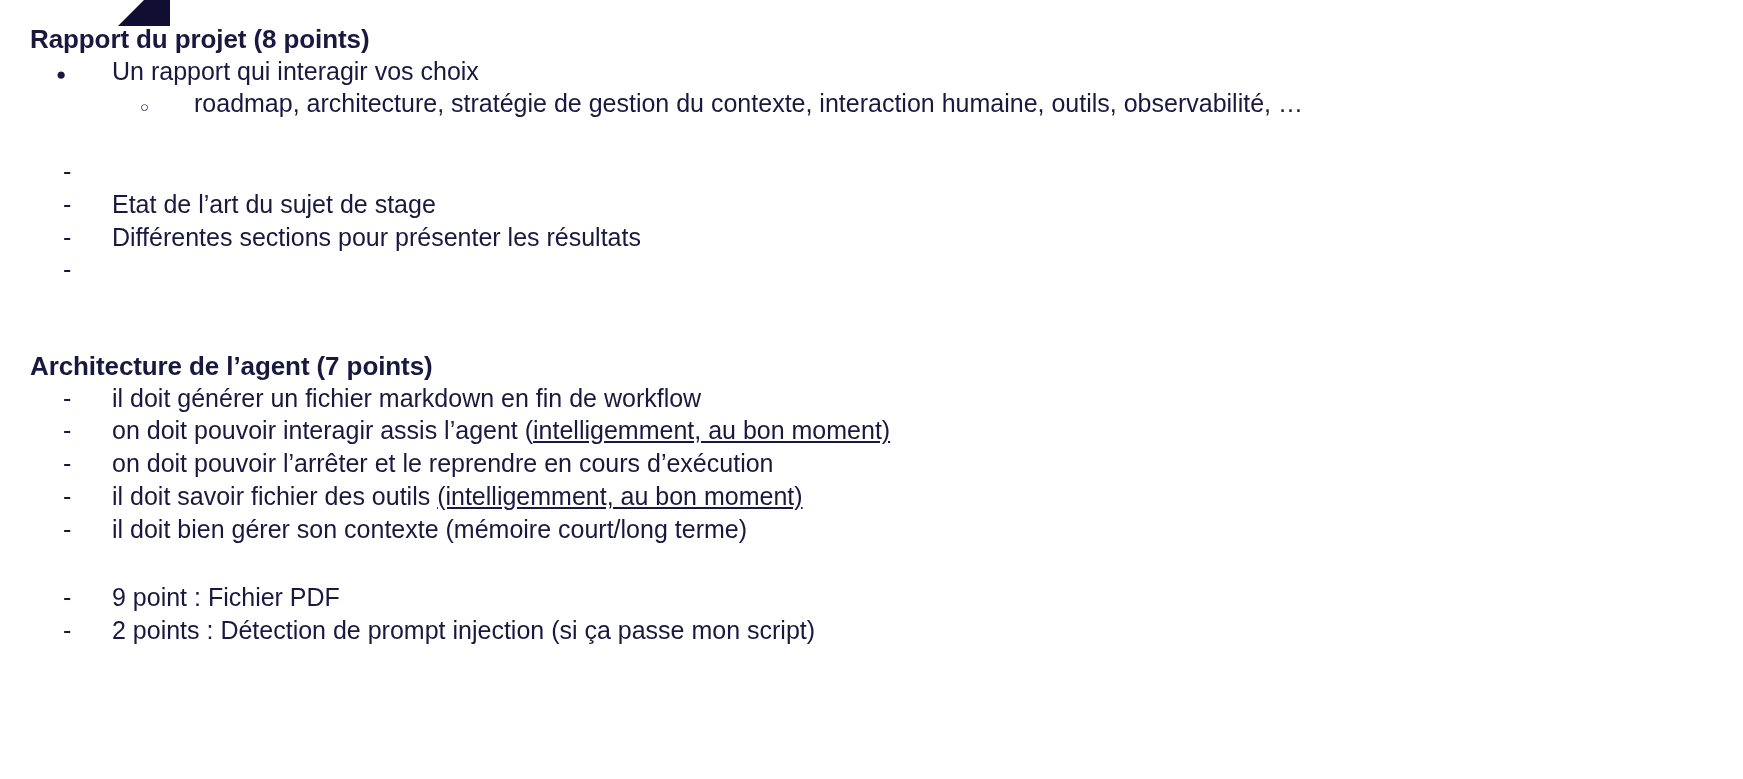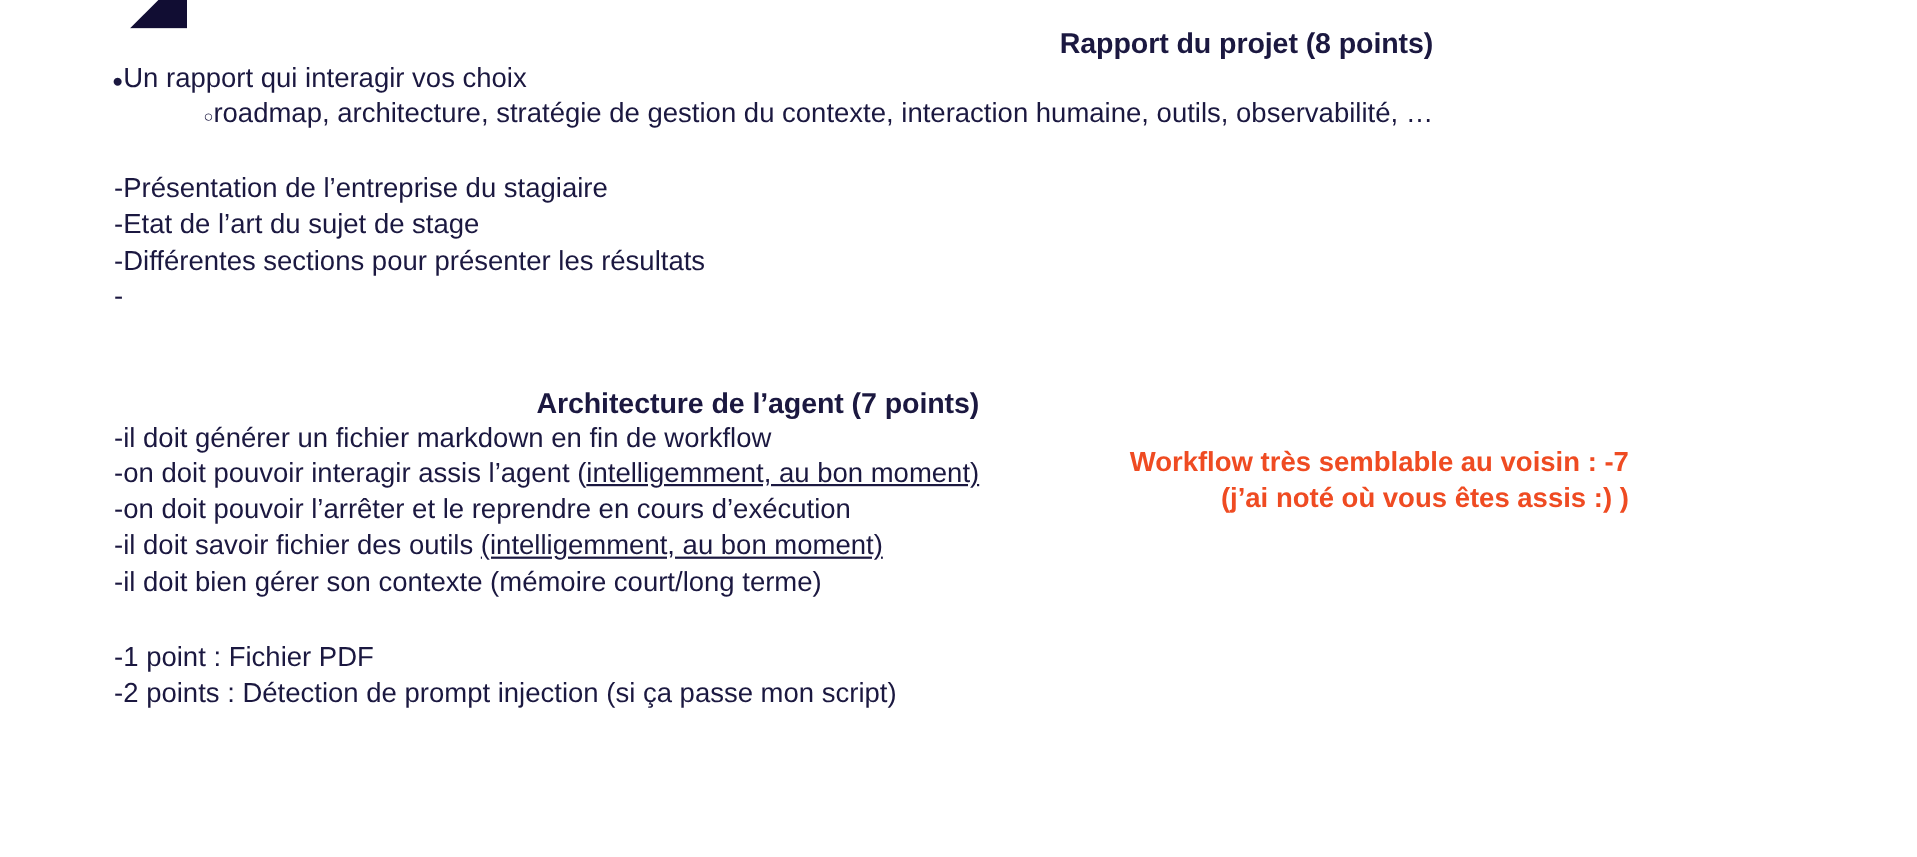--- a/index.html
+++ b/index.html
@@ -10,21 +10,20 @@
   body {
     font-family: "Liberation Sans", sans-serif;
   }
   #slide {
     position: relative;
     width: 1743px;
     height: 711px;
     background: #ffffff;
     overflow: hidden;
     color: #1b1840;
-    text-align: right;
   }
 
   
   #corner-triangle {
     position: absolute;
     left: 118px;
     top: -26px;
     width: 52px;
     height: 52px;
     background: #110d33;
@@ -124,21 +123,20 @@
           <li class="item circle">
             <span class="marker">○</span>
             <span class="text">roadmap, architecture, stratégie de gestion du contexte, interaction humaine, outils, observabilité, …</span>
           </li>
         </ul>
       </div>
       <div class="section" style="top: 155px;">
         <ul class="items">
           <li class="item dash">
             <span class="marker">-</span>
-            <span class="text">Présentation de l’entreprise du stagiaire</span>
           </li>
           <li class="item dash">
             <span class="marker">-</span>
             <span class="text">Etat de l’art du sujet de stage</span>
           </li>
           <li class="item dash">
             <span class="marker">-</span>
             <span class="text">Différentes sections pour présenter les résultats</span>
           </li>
           <li class="item dash">
@@ -168,28 +166,24 @@
           <li class="item dash">
             <span class="marker">-</span>
             <span class="text">il doit bien gérer son contexte (mémoire court/long terme)</span>
           </li>
         </ul>
       </div>
       <div class="section" style="top: 581px;">
         <ul class="items">
           <li class="item dash">
             <span class="marker">-</span>
-            <span class="text">1 point : Fichier PDF</span>
+            <span class="text">9 point : Fichier PDF</span>
           </li>
           <li class="item dash">
             <span class="marker">-</span>
             <span class="text">2 points : Détection de prompt injection (si ça passe mon script)</span>
           </li>
         </ul>
       </div>
     </div>
 
-  <div id="annotation">
-    <span class="line">Workflow très semblable au voisin : -7</span>
-    <span class="line">(j’ai noté où vous êtes assis :) )</span>
-  </div>
 
 </div>
 
 </body></html>

